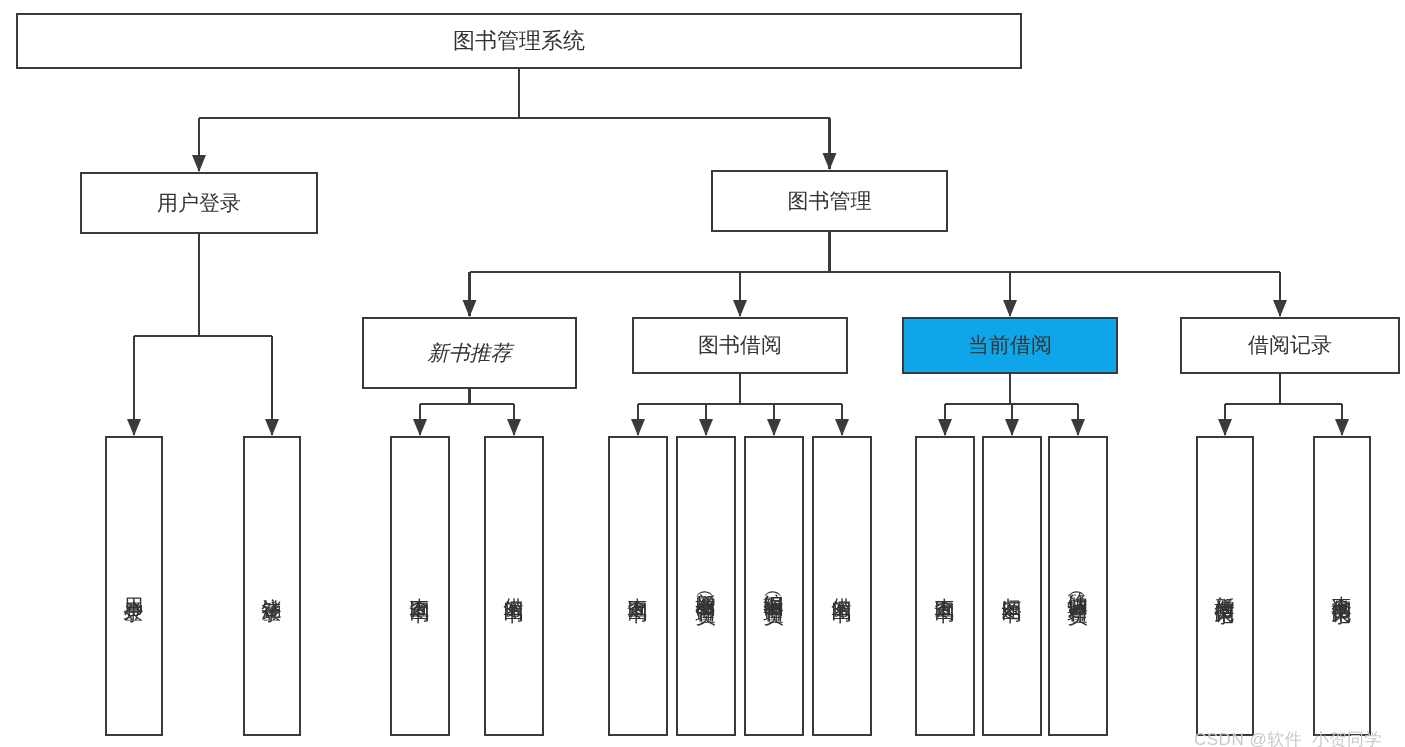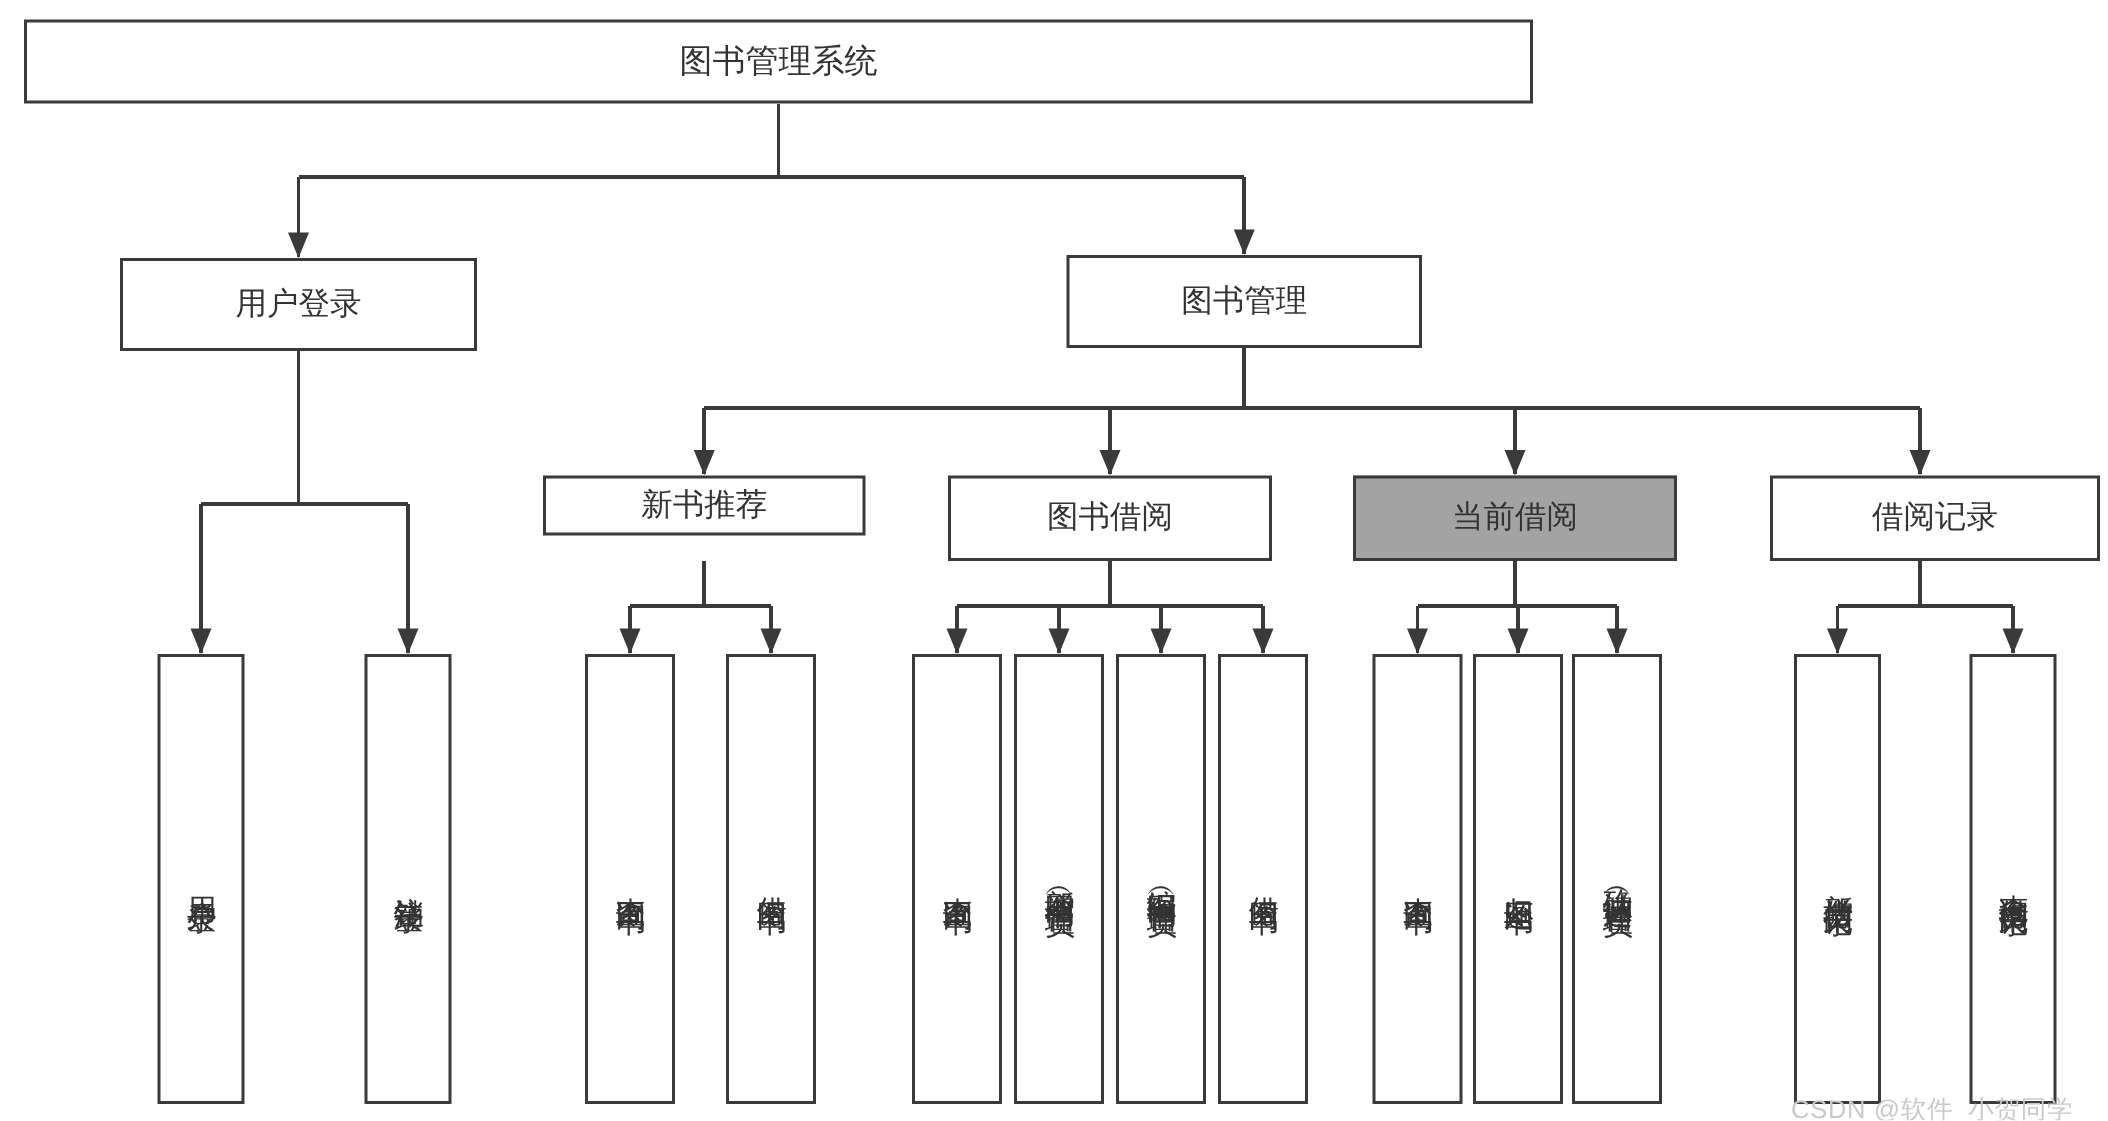--- a/index.html
+++ b/index.html
@@ -122,27 +122,27 @@
   <div id="node-layer">
       <div class="node horizontal root" style="left: 16px; top: 13px; width: 1006px; height: 56px; border-color: rgb(58, 58, 58); background: rgb(255, 255, 255);">
         <span class="node-label" style="color: rgb(51, 51, 51);">图书管理系统</span>
       </div>
       <div class="node horizontal" style="left: 80px; top: 172px; width: 238px; height: 62px; border-color: rgb(58, 58, 58); background: rgb(255, 255, 255);">
         <span class="node-label" style="color: rgb(51, 51, 51);">用户登录</span>
       </div>
       <div class="node horizontal" style="left: 711px; top: 170px; width: 237px; height: 62px; border-color: rgb(58, 58, 58); background: rgb(255, 255, 255);">
         <span class="node-label" style="color: rgb(51, 51, 51);">图书管理</span>
       </div>
-      <div class="node horizontal" style="left: 362px; top: 317px; width: 215px; height: 40px; border-color: rgb(58, 58, 58); background: rgb(255, 255, 255);">
+      <div class="node horizontal" style="left: 362px; top: 317px; width: 215px; height: 72px; border-color: rgb(58, 58, 58); background: rgb(255, 255, 255); font-style: italic;">
         <span class="node-label" style="color: rgb(51, 51, 51);">新书推荐</span>
       </div>
       <div class="node horizontal" style="left: 632px; top: 317px; width: 216px; height: 57px; border-color: rgb(58, 58, 58); background: rgb(255, 255, 255);">
         <span class="node-label" style="color: rgb(51, 51, 51);">图书借阅</span>
       </div>
-      <div class="node horizontal" style="left: 902px; top: 317px; width: 216px; height: 57px; border-color: rgb(58, 58, 58); background: #a3a3a3;">
+      <div class="node horizontal" style="left: 902px; top: 317px; width: 216px; height: 57px; border-color: rgb(58, 58, 58); background: #0ea5e9;">
         <span class="node-label" style="color: rgb(51, 51, 51);">当前借阅</span>
       </div>
       <div class="node horizontal" style="left: 1180px; top: 317px; width: 220px; height: 57px; border-color: rgb(58, 58, 58); background: rgb(255, 255, 255);">
         <span class="node-label" style="color: rgb(51, 51, 51);">借阅记录</span>
       </div>
       <div class="node vertical" style="left: 105px; top: 436px; width: 58px; height: 300px; border-color: rgb(58, 58, 58); background: rgb(255, 255, 255);">
         <span class="node-label" style="color: rgb(51, 51, 51);">用户登录</span>
       </div>
       <div class="node vertical" style="left: 243px; top: 436px; width: 58px; height: 300px; border-color: rgb(58, 58, 58); background: rgb(255, 255, 255);">
         <span class="node-label" style="color: rgb(51, 51, 51);">注销登录</span>

